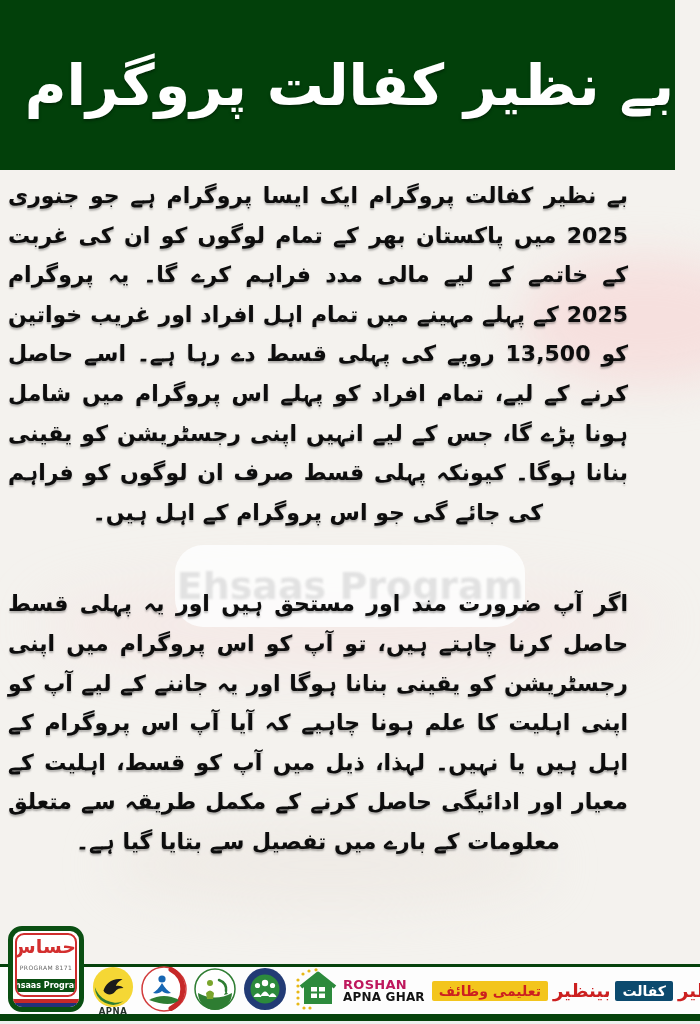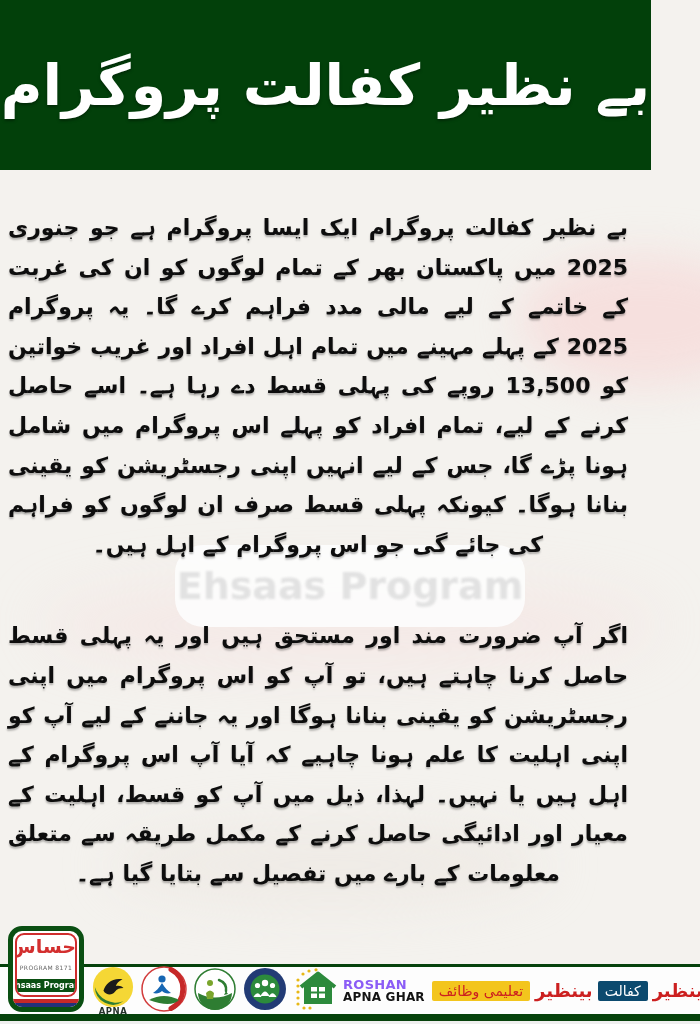--- a/index.html
+++ b/index.html
@@ -4,41 +4,41 @@
 <style>
   html,body{margin:0;padding:0;background:#ddd;}
   .page{
     position:relative;width:700px;height:1024px;margin:0 auto;
     background:#f4f2ee;overflow:hidden;
     font-family:"DejaVu Sans",sans-serif;
   }
   
   .header{
     position:absolute;top:0;left:0;width:651px;height:170px;
-    background:#02400a;display:flex;align-items:center;justify-content:center;
+    background:#02400a;display:flex;align-items:center;justify-content:center;padding-left:24px;
   }
   .header-title{
     color:#fff;font-size:57px;font-weight:bold;direction:rtl;white-space:nowrap;
     text-shadow:0 2px 3px rgba(0,0,0,.35);letter-spacing:1px;
   }
   
   .blob{position:absolute;border-radius:50%;pointer-events:none;z-index:1;}
   .blob-a{top:255px;right:-70px;width:250px;height:130px;background:rgba(247,210,210,.55);filter:blur(22px);}
   .blob-b{top:580px;left:40px;width:620px;height:90px;background:rgba(246,218,218,.35);filter:blur(28px);}
   .blob-c{top:820px;left:110px;width:440px;height:90px;background:rgba(236,229,223,.5);filter:blur(24px);}
   .watermark-box{
     position:absolute;top:545px;left:50%;transform:translateX(-50%);
     width:350px;height:82px;background:rgba(253,253,253,.9);border-radius:28px;
     display:flex;align-items:center;justify-content:center;z-index:1;
   }
   .watermark-text{
     color:#e2e2e2;font-size:38px;font-weight:bold;filter:blur(1px);white-space:nowrap;
   }
   
-  .content{position:absolute;top:184px;left:0;width:636px;height:782px;z-index:2;overflow:hidden;}
+  .content{position:absolute;top:152px;left:0;width:636px;height:782px;z-index:2;overflow:hidden;}
   .para{
     direction:rtl;text-align:justify;text-align-last:center;
     width:620px;margin:0 auto;color:#0d0d0d;
     font-size:22px;line-height:1.8;font-weight:bold;
     text-shadow:0 2px 2px rgba(0,0,0,.28);
   }
   .para-1{margin-top:24px;}
   .para-2{margin-top:52px;}
   
   .footer{position:absolute;bottom:0;left:0;width:700px;height:100px;z-index:3;}
@@ -67,25 +67,25 @@
     background:#0a4f12;color:#fff;font-size:8px;font-weight:bold;
     border-radius:8px;padding:2px 4px;white-space:nowrap;
   }
   .ehsaas-stripe-red{height:4px;background:#c62828;width:100%;}
   .ehsaas-stripe-blue{height:4px;background:#22307a;width:100%;}
   
   .logo{display:flex;flex-direction:column;align-items:center;flex:0 0 auto;}
   .bisp-label{font-size:8.5px;font-weight:bold;color:#24322a;margin-top:-6px;letter-spacing:.5px;}
   .roshan-block{display:flex;align-items:center;gap:3px;flex:0 0 auto;}
   .roshan-text{display:flex;flex-direction:column;line-height:1;}
-  .roshan-line1{font-size:13px;font-weight:bold;color:#8b5cf6;letter-spacing:.3px;}
+  .roshan-line1{font-size:13px;font-weight:bold;color:#be185d;letter-spacing:.3px;}
   .roshan-line2{font-size:12px;font-weight:bold;color:#131313;letter-spacing:.2px;}
   
   .badge-group{display:flex;align-items:center;gap:5px;margin-left:auto;flex:0 0 auto;}
-  .badge{direction:rtl;font-weight:normal;border-radius:2px;padding:2px 7px;font-size:14px;white-space:nowrap;}
+  .badge{direction:rtl;font-weight:bold;border-radius:2px;padding:2px 7px;font-size:14px;white-space:nowrap;}
   .badge-yellow{background:#f3c51d;color:#cc2020;}
   .badge-green{background:#0c4a6e;color:#fff;}
   .benazir-word{direction:rtl;color:#cc2020;font-weight:bold;font-size:18px;white-space:nowrap;text-align:center;}
 </style>
 </head>
 <body>
 
 <div class="page">
 
   <div class="header">

